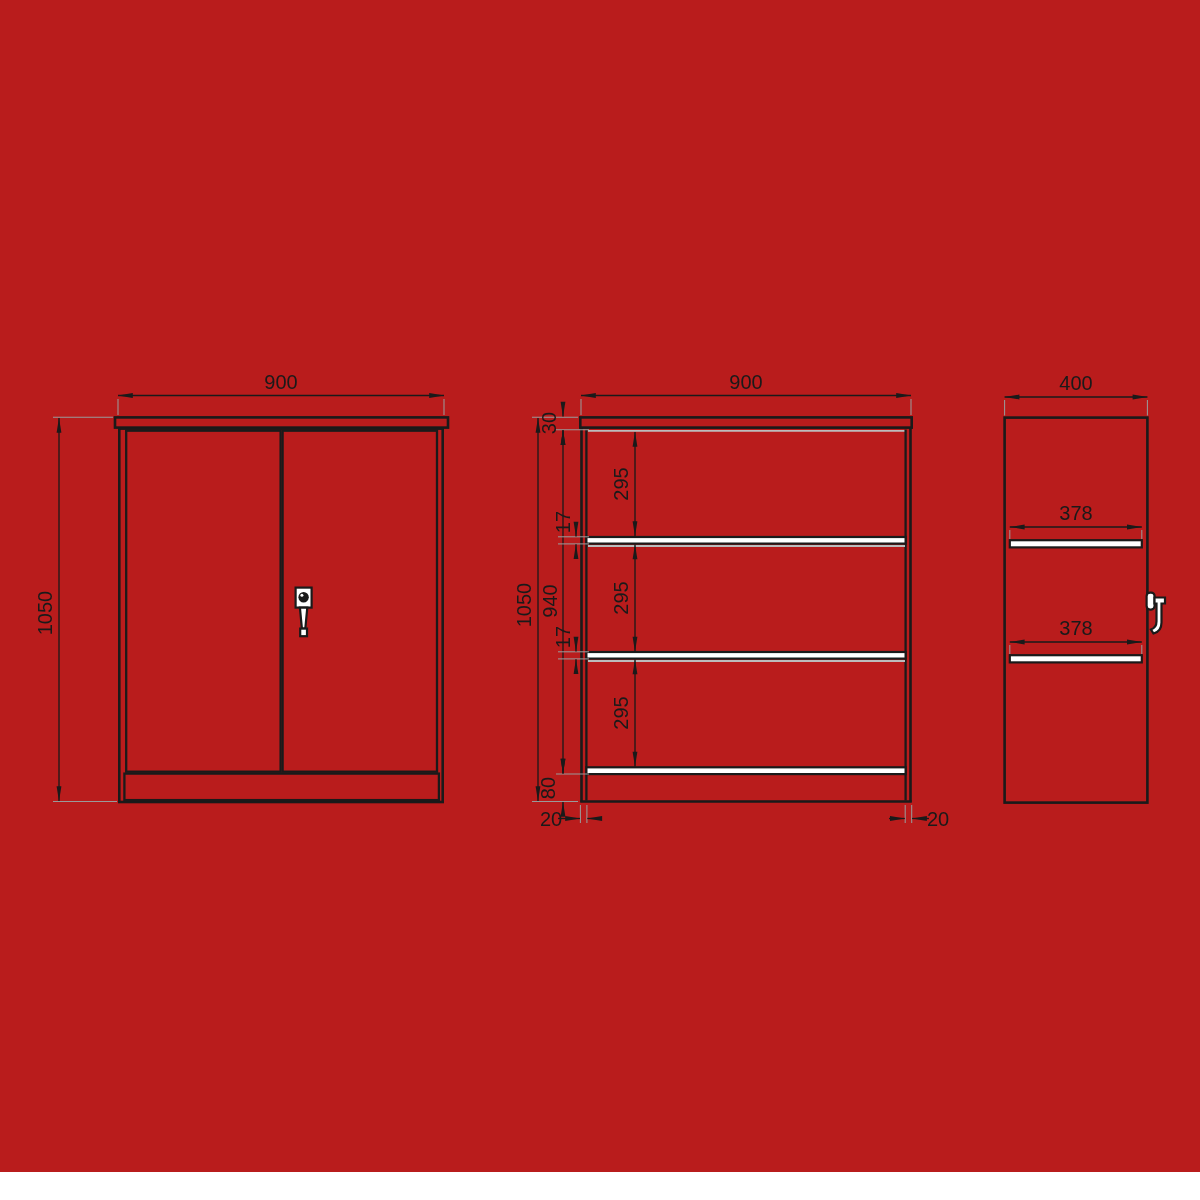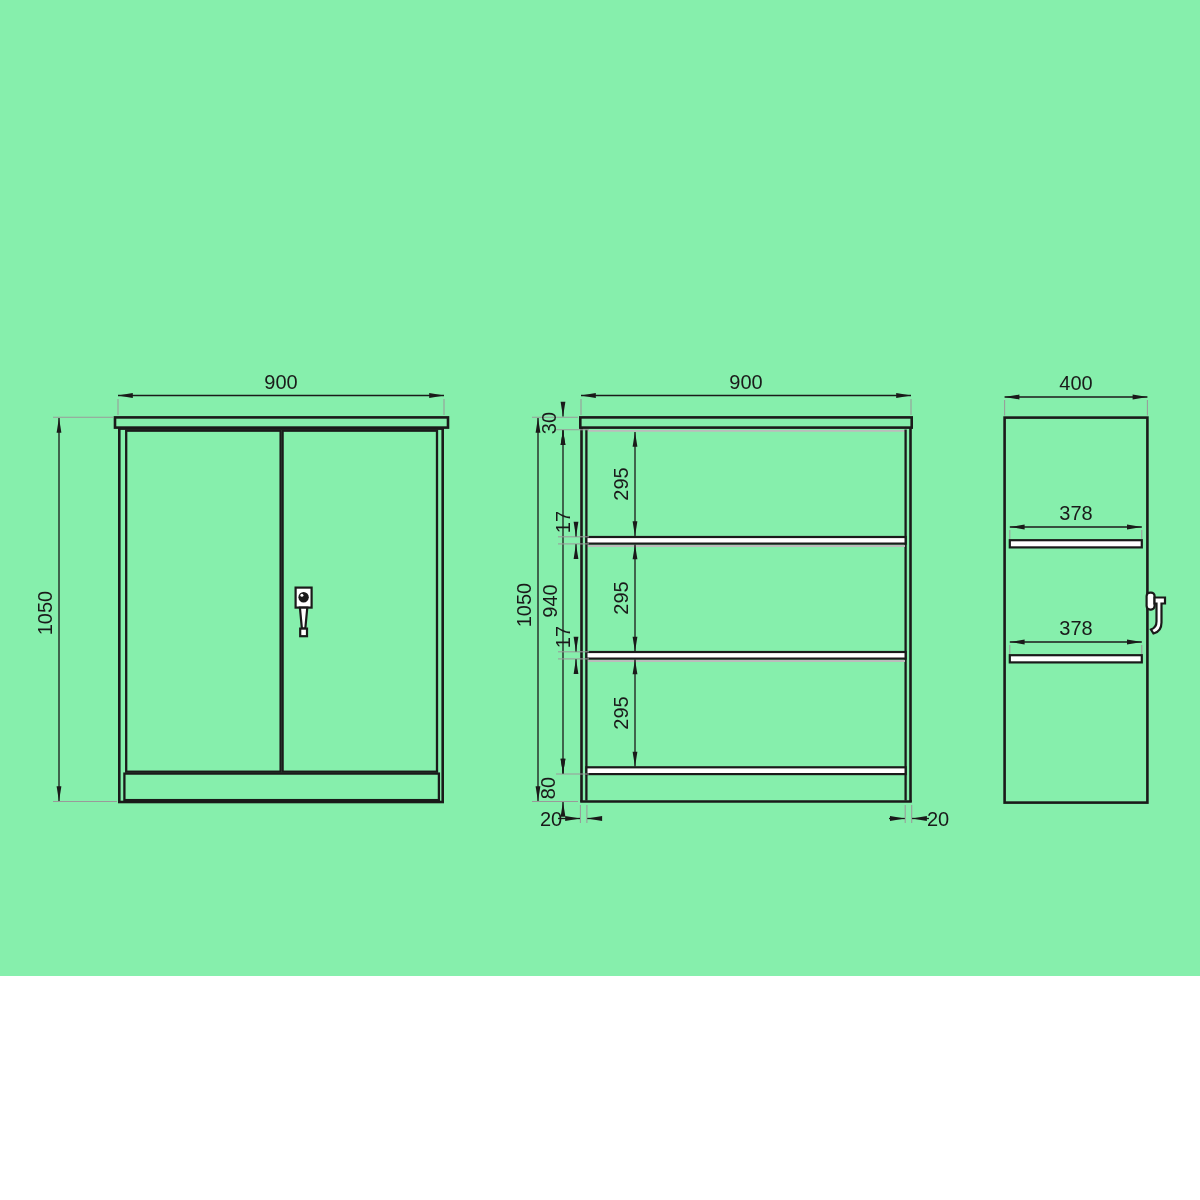--- a/index.html
+++ b/index.html
@@ -1,16 +1,16 @@
 <!DOCTYPE html>
 <html><head>
 <meta charset="utf-8">
 <style>
   html,body{margin:0;padding:0;background:#ffffff;}
-  .stage{position:relative;width:1200px;height:976px;background:#86efac;overflow:hidden;}
+  .stage{position:relative;width:1200px;height:1172px;background:#b91c1c;overflow:hidden;}
   svg{display:block;}
   .ol{stroke:#1a1a1a;stroke-width:2.6;fill:none;}
   .ol2{stroke:#1a1a1a;stroke-width:2.3;fill:none;}
   .olw{stroke:#1a1a1a;stroke-width:2.2;fill:#ffffff;}
   .dl{stroke:#1a1a1a;stroke-width:1.3;fill:none;}
   .el{stroke:#9a9a9a;stroke-width:1.05;fill:none;}
   .sh{stroke:#bcbcbc;stroke-width:1.8;fill:none;}
   .dim{font-family:"Liberation Sans","DejaVu Sans",sans-serif;font-size:20px;fill:#1a1a1a;}
 </style>
 </head>

